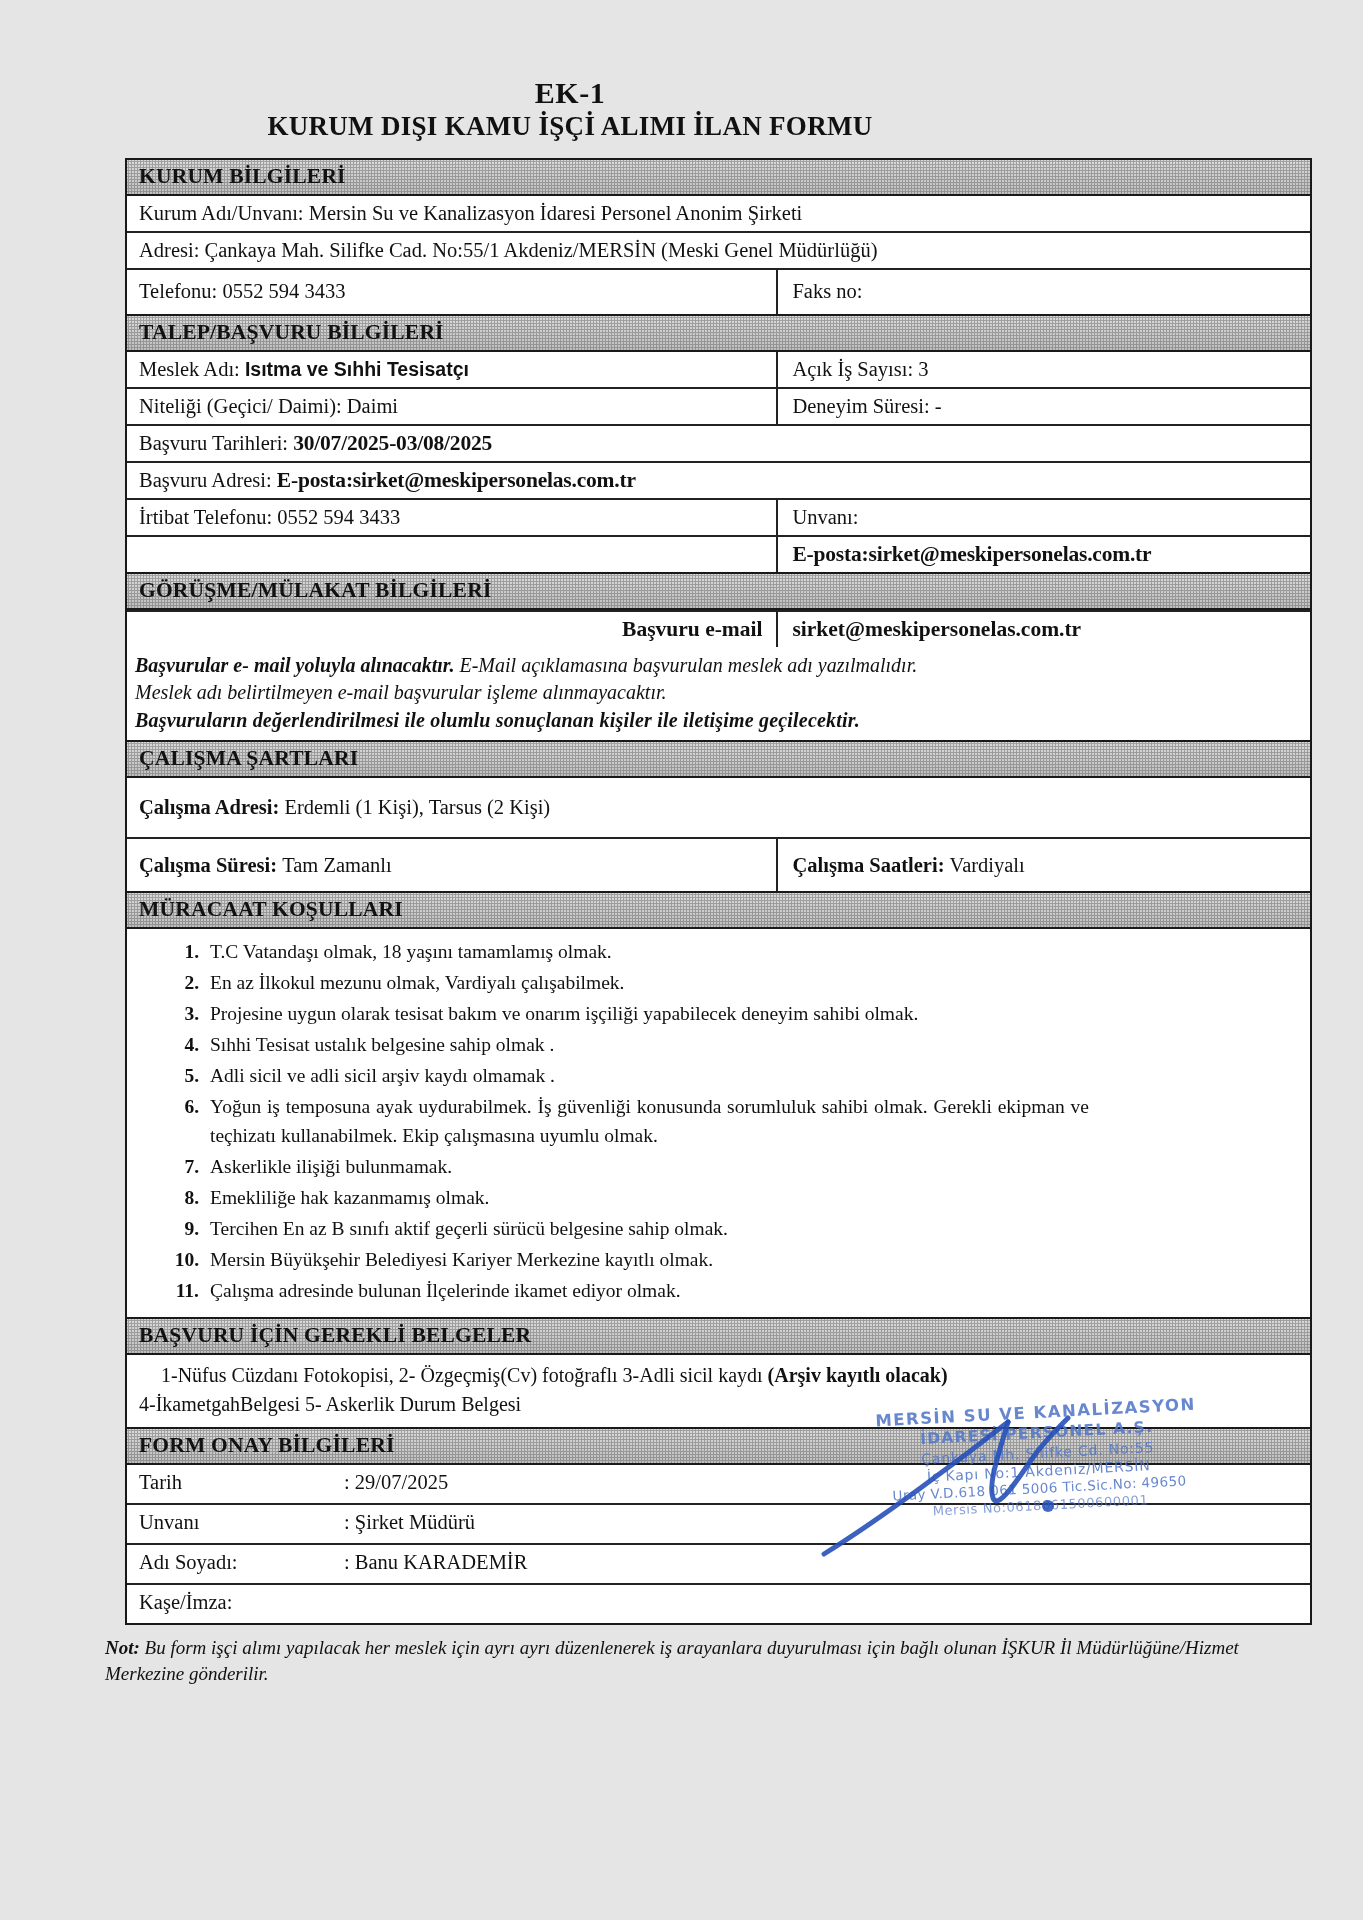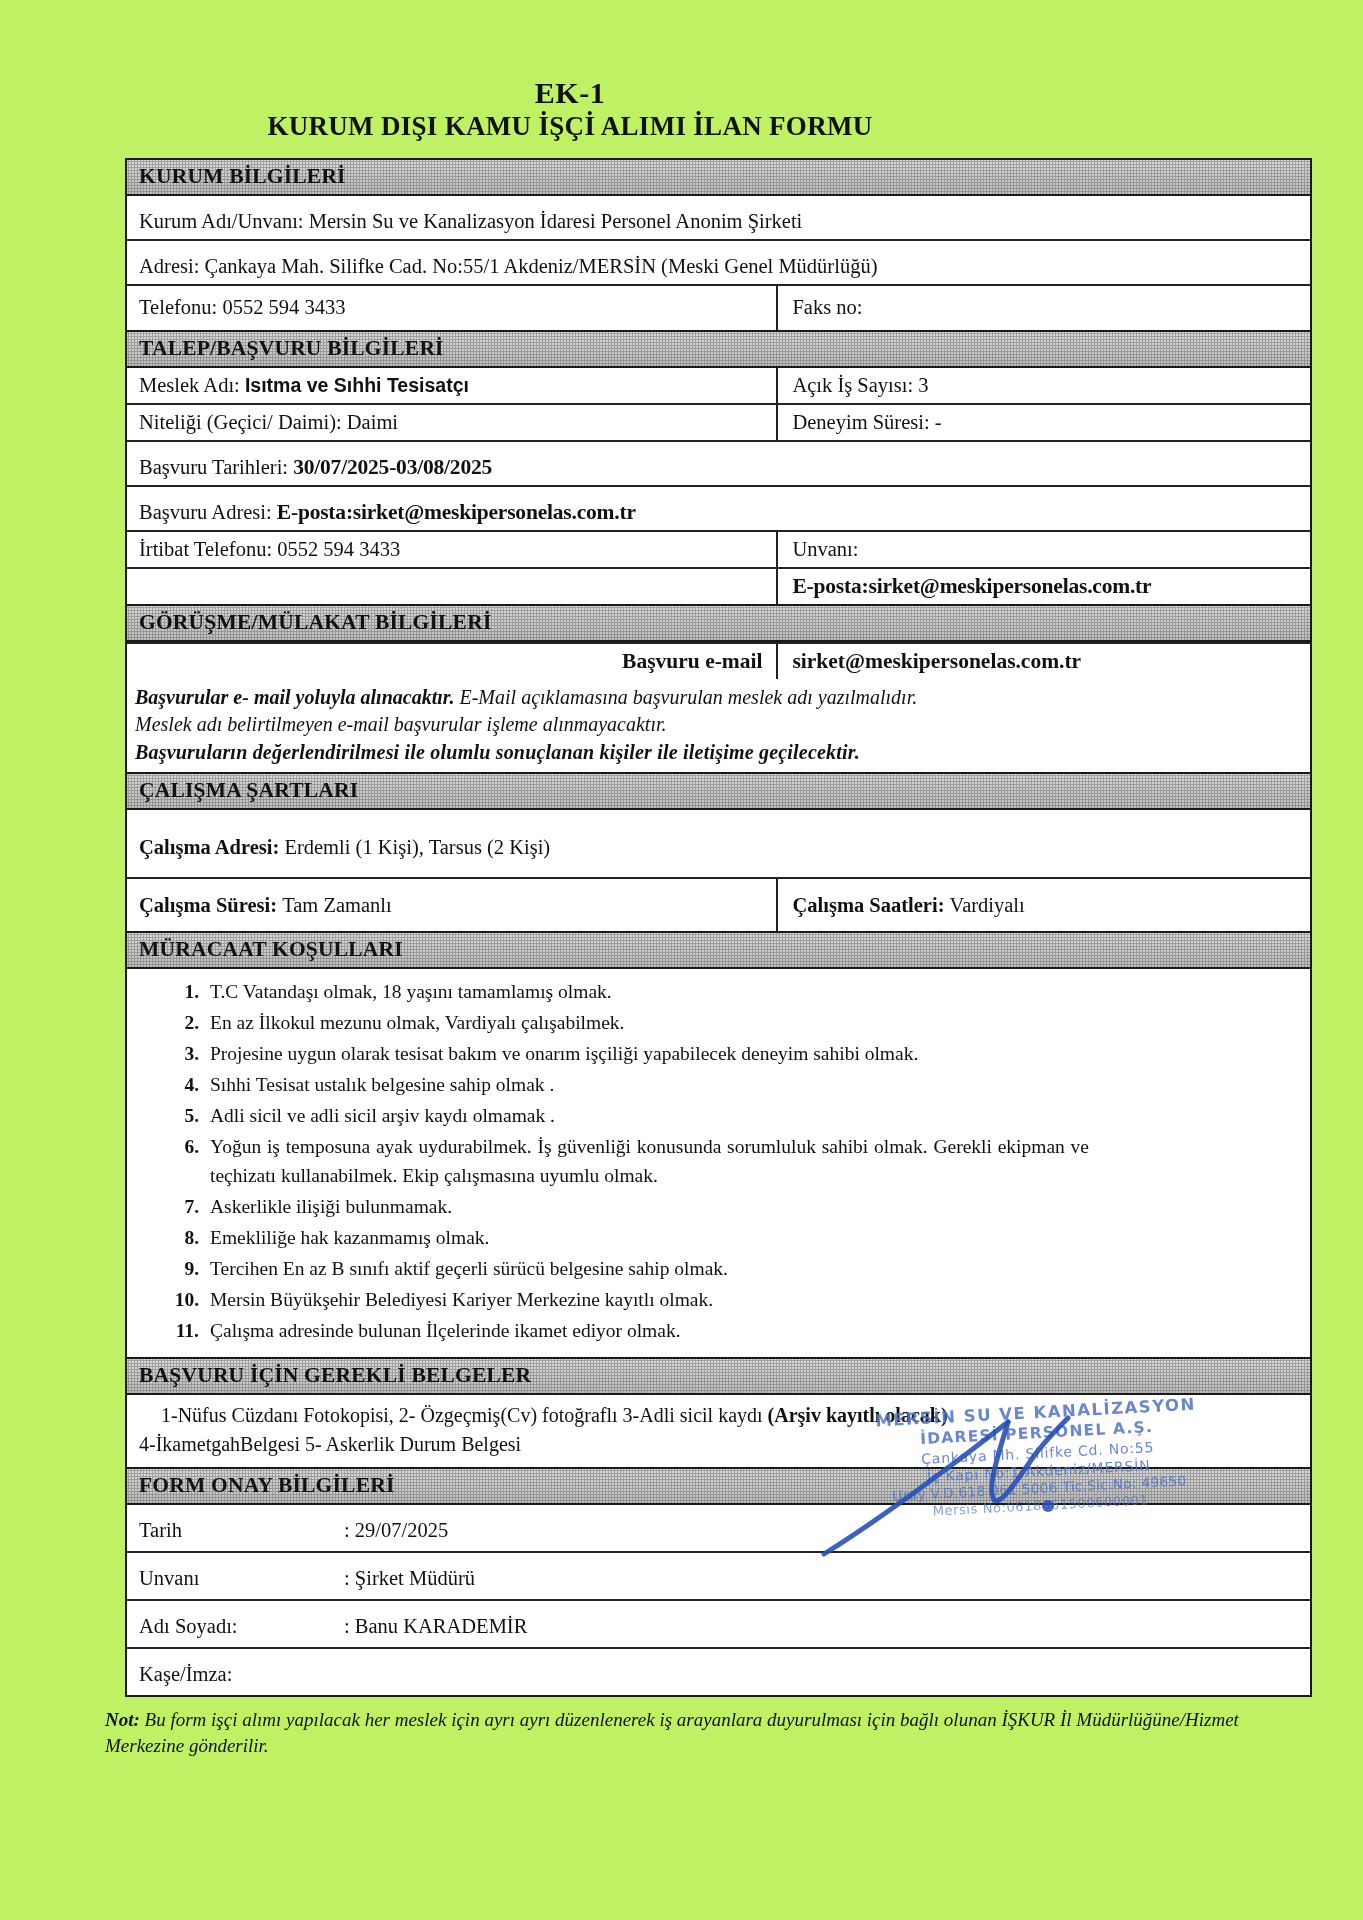--- a/index.html
+++ b/index.html
@@ -1,19 +1,19 @@
 <!DOCTYPE html>
 <html lang="tr"><head>
 <meta charset="utf-8">
 <style>
   html,body{margin:0;padding:0;}
   .page{
     position:relative;
     width:1363px;height:1920px;
-    background:#bef264;
+    background:#e5e5e5;
     font-family:"Liberation Serif","DejaVu Serif",serif;
     color:#111;
     overflow:hidden;
   }
   .doc{position:absolute;left:125px;top:76px;width:1185px;}
   .titles{width:890px;text-align:center;line-height:1.15;}
   .title-tag{font-size:30px;font-weight:bold;letter-spacing:.5px;}
   .title-form{font-size:27px;font-weight:bold;letter-spacing:.3px;}
   .formtable{
     margin-top:16px;width:1183px;
@@ -23,21 +23,21 @@
   .sec{
     background-color:#cccccc;
     background-image:radial-gradient(rgba(70,70,70,.38) 1px, rgba(0,0,0,0) 1.25px),
                      linear-gradient(180deg,#dadada,#bfbfbf);
     background-size:3px 3px,100% 100%;
     border-top:2px solid #191919;border-bottom:2px solid #191919;
     font-weight:bold;font-size:21.5px;
     padding:4px 10px 5px 12px;letter-spacing:.2px;
   }
   .formtable > div:first-child{border-top:none;}
-  .r{border-top:2px solid #222;min-height:27px;padding:11px 10px 4px 12px;font-size:20.5px;line-height:28px;background:#fff;}
+  .r{border-top:2px solid #222;min-height:27px;padding:3px 10px 4px 12px;font-size:20.5px;line-height:28px;background:#fff;}
   .r.noline{border-top:none;}
   .split{display:flex;padding:0;}
   .split .c-l{flex:0 0 54.9%;padding:3px 10px 4px 12px;box-sizing:border-box;}
   .split .c-r{flex:1 1 auto;border-left:2px solid #222;padding:3px 10px 4px 14px;box-sizing:border-box;}
   .tall{min-height:44px;display:flex;align-items:center;}
   .tall2 .c-l,.tall2 .c-r{min-height:52px;display:flex;align-items:center;}
   .b{font-weight:bold;}
   .sansb{font-family:"Liberation Sans","DejaVu Sans",sans-serif;font-weight:bold;font-size:19.5px;}
   .bigb{font-weight:bold;font-size:21.5px;letter-spacing:-0.2px;}
   .ital{font-style:italic;}

